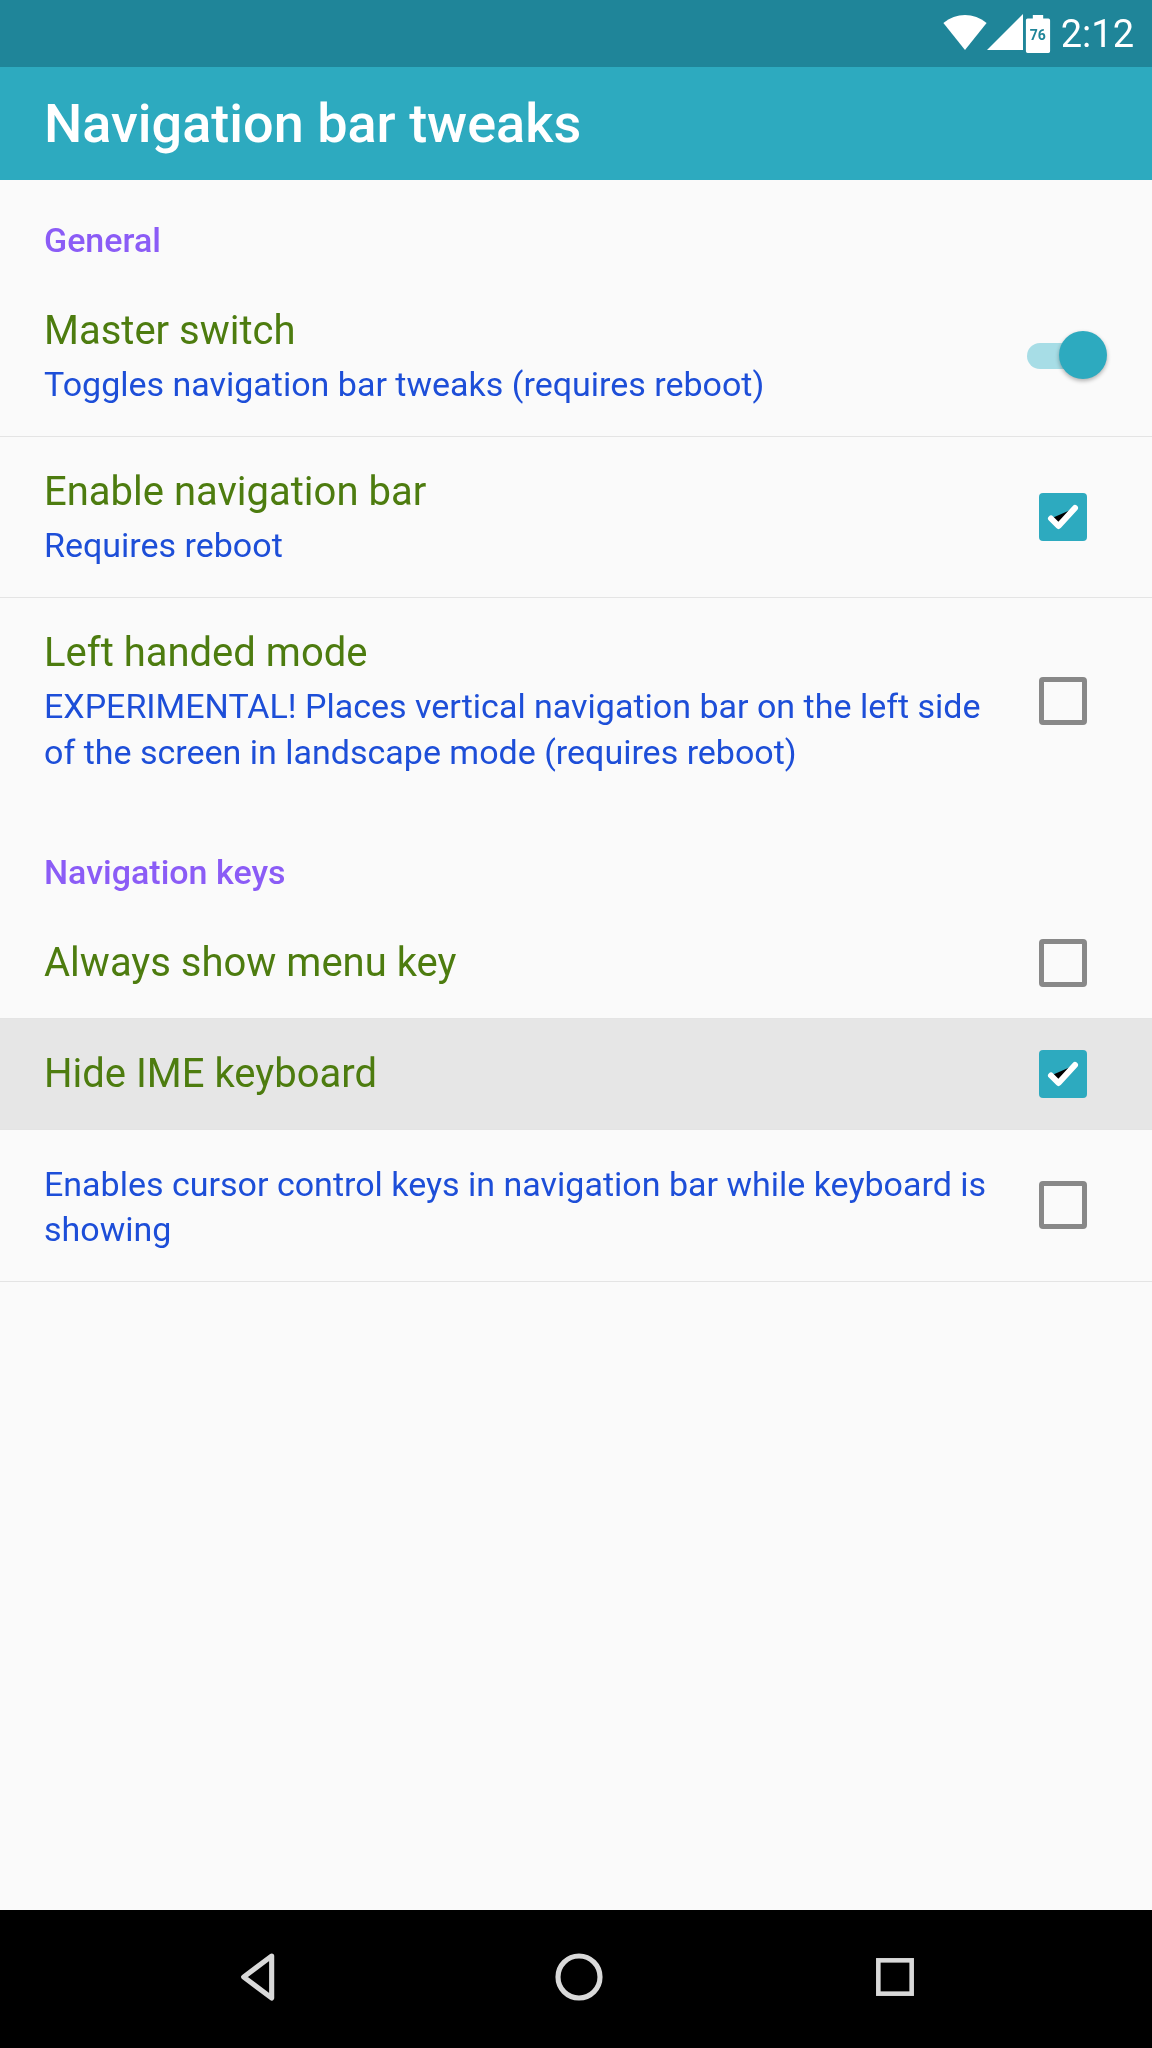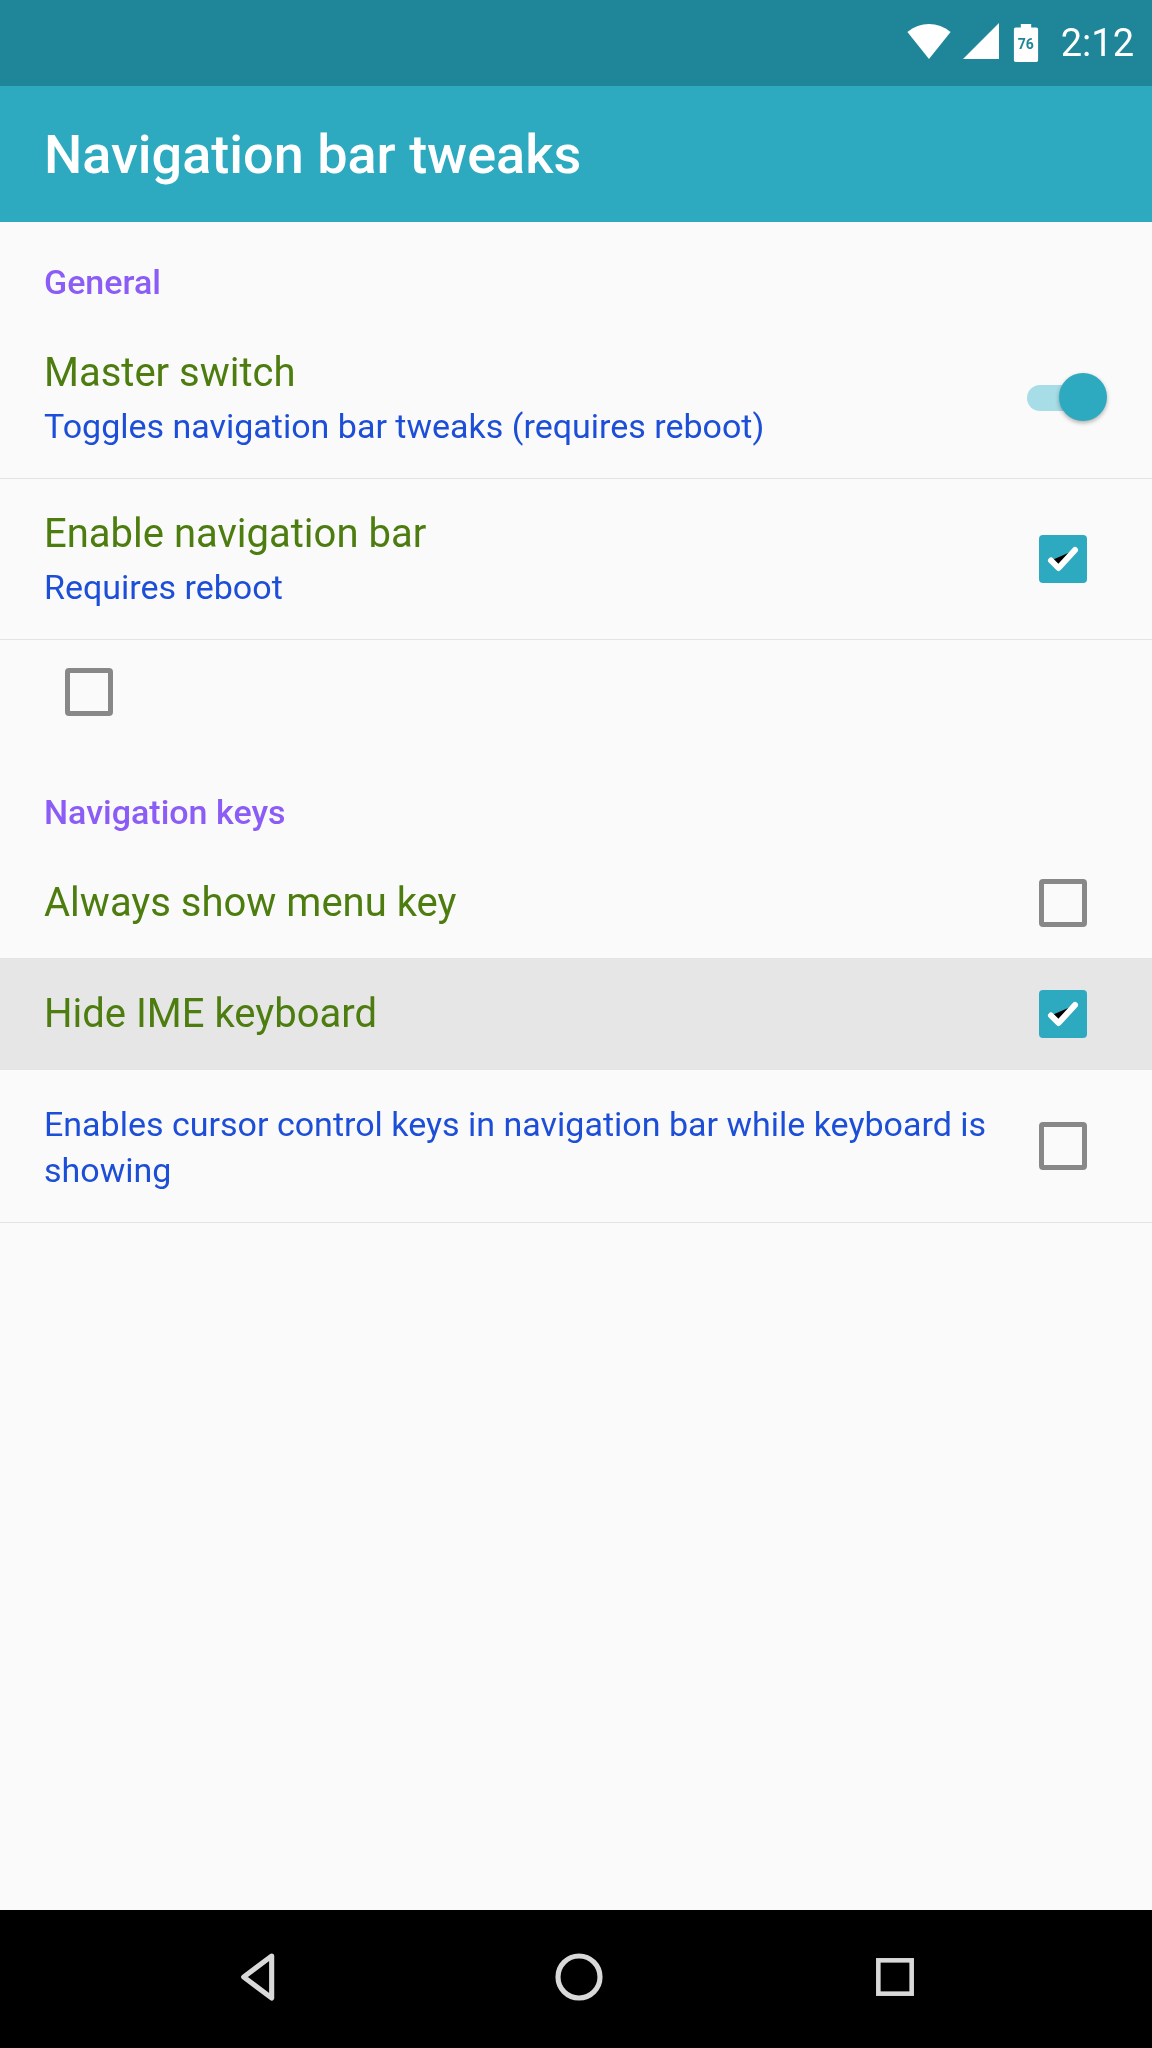--- a/index.html
+++ b/index.html
@@ -10,27 +10,27 @@
     }
     body {
       width: 1152px;
       height: 2048px;
       display: flex;
       flex-direction: column;
       background: #fafafa;
       overflow: hidden;
     }
     .status-bar {
-      height: 86px;
+      height: 67px;
       background: #1f8599;
       display: flex;
       align-items: center;
       justify-content: flex-end;
       padding-right: 18px;
-      gap: 12px;
+      gap: 0;
       color: #fff;
       padding-left: 20px;
     }
     .status-bar svg { fill: #fff; }
     .status-time {
       font-size: 38px;
       font-weight: 400;
       margin-left: 8px;
     }
     .battery-box {
@@ -43,21 +43,21 @@
     }
     .battery-box .pct {
       position: absolute;
       font-size: 14px;
       color: #1f8599;
       top: 12px;
       font-weight: bold;
     }
 
     .app-bar {
-      height: 136px;
+      height: 113px;
       background: #2daabf;
       display: flex;
       align-items: center;
       padding-left: 44px;
       color: #fff;
       font-size: 54px;
       font-weight: 500;
     }
 
     .content {
@@ -221,20 +221,24 @@
     <div class="row-control">
       <div class="checkbox checked">
         <svg width="36" height="36" viewBox="0 0 24 24" stroke-width="4" stroke-linecap="round" stroke-linejoin="round">
             <polyline points="4 13 9 18 20 6"></polyline>
           </svg>
       </div>
     </div>
   </div>
 
   <div class="row" style="border-bottom:none;">
+    <div class="row-text">
+      <div class="row-title">Left handed mode</div>
+      <div class="row-sub">EXPERIMENTAL! Places vertical navigation bar on the left side of the screen in landscape mode (requires reboot)</div>
+    </div>
     <div class="row-control">
       <div class="checkbox"></div>
     </div>
   </div>
 
   <div class="section-header">Navigation keys</div>
 
   <div class="row">
     <div class="row-text">
       <div class="row-title">Always show menu key</div>

